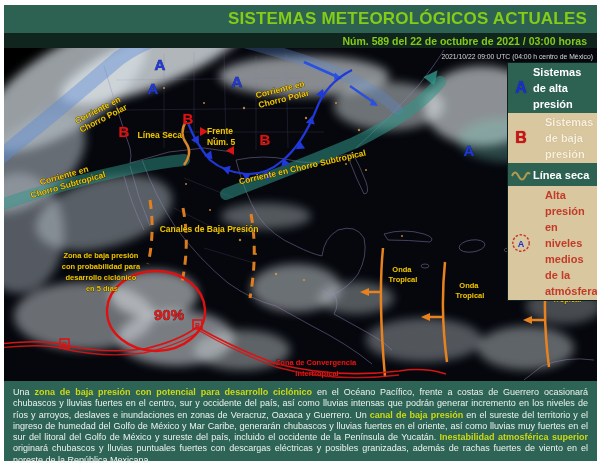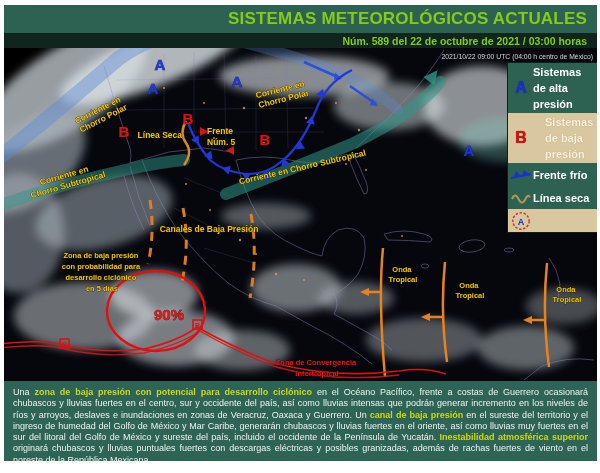--- a/index.html
+++ b/index.html
@@ -284,39 +284,30 @@
     </div>
     <div class="legend-row tan">
       <span class="ic">
           <span class="bigB">B</span>
         </span>
       <span class="lb">Sistemas de baja presión</span>
     </div>
     <div class="legend-row green">
       <span class="ic">
         <svg width="22" height="12" viewBox="0 0 22 12">
-            <path d="M1,9 L21,5" stroke="#1b2fd0" stroke-width="1.8" fill="none"></path>
-            <polygon points="4,8 11,7 6,2" fill="#1b2fd0"></polygon>
-            <polygon points="12,7 19,5.5 14,1" fill="#1b2fd0"></polygon>
-          </svg>
-      </span>
-      <span class="lb">Frente frío</span>
-    </div>
-    <div class="legend-row green">
-      <span class="ic">
-        <svg width="22" height="12" viewBox="0 0 22 12">
             <path d="M2,7 q3,-7 6.5,0 q3.5,7 7,0 q2,-5 4.5,-2" stroke="#b09a50" stroke-width="2" fill="none"></path>
           </svg>
       </span>
       <span class="lb">Línea seca</span>
     </div>
     <div class="legend-row tan red-label">
       <span class="ic">
         <svg width="20" height="20" viewBox="0 0 20 20">
           <circle cx="10" cy="10" r="8.2" stroke="#c23a28" stroke-width="1.4" fill="none" stroke-dasharray="2.5 1.6"></circle>
           <text x="10" y="13.5" font-size="9" font-weight="bold" fill="#1b2fd0" text-anchor="middle">A</text>
         </svg>
       </span>
+      <span class="lb">Alta presión en niveles medios de la atmósfera</span>
     </div>
   </div>
 </div>
 
 <div class="footer" id="footer-text"><span>Una </span><span class="hl">zona de baja presión con potencial para desarrollo ciclónico</span><span> en el Océano Pacífico, frente a costas de Guerrero ocasionará chubascos y lluvias fuertes en el centro, sur y occidente del país, así como lluvias intensas que podrán generar incremento en los niveles de ríos y arroyos, deslaves e inundaciones en zonas de Veracruz, Oaxaca y Guerrero. Un </span><span class="hl">canal de baja presión</span><span> en el sureste del territorio y el ingreso de humedad del Golfo de México y Mar Caribe, generarán chubascos y lluvias fuertes en el oriente, así como lluvias muy fuertes en el sur del litoral del Golfo de México y sureste del país, incluido el occidente de la Península de Yucatán. </span><span class="hl">Inestabilidad atmosférica superior</span><span> originará chubascos y lluvias puntuales fuertes con descargas eléctricas y posibles granizadas, además de rachas fuertes de viento en el noreste de la República Mexicana.</span></div>
 
 </body></html>

